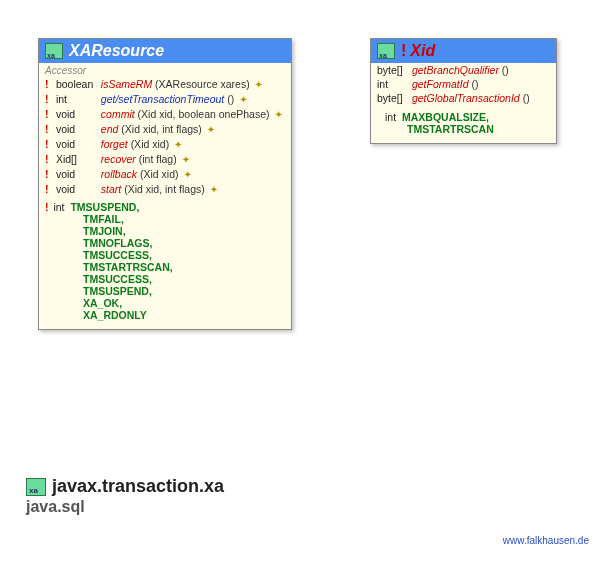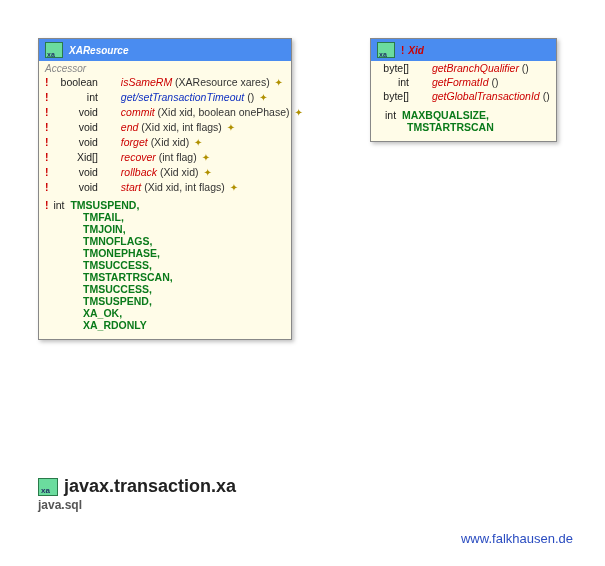--- a/index.html
+++ b/index.html
@@ -17,21 +17,21 @@
     border: 1px solid #888;
     background: #fffce8;
     box-shadow: 2px 2px 4px rgba(0,0,0,0.25);
   }
   .class-header {
     background: #4a8cf0;
     color: #fff;
     font-weight: bold;
     font-style: italic;
     padding: 3px 6px;
-    font-size: 10px;
+    font-size: 16px;
     display: flex;
     align-items: center;
   }
   .class-header.xid-header .title-text {
     color: #c00;
   }
   .class-header .bang-red {
     color: #c00;
     margin-right: 4px;
     font-style: normal;
@@ -71,22 +71,21 @@
   .bang {
     color: #c00;
     font-weight: bold;
     display: inline-block;
     width: 8px;
   }
   .ret-type {
     color: #222;
     display: inline-block;
     min-width: 42px;
-    text-align: right;
-    margin-right: 20px;
+    margin-right: 0;
   }
   .ret-type.boolean { min-width: 42px; }
   .method-name {
     color: #c00;
     font-style: italic;
   }
   .method-name.blue {
     color: #1030c0;
     font-style: italic;
   }
@@ -116,21 +115,21 @@
     font-weight: bold;
   }
   .const-continue {
     padding-left: 38px;
   }
   .xid-const-continue {
     padding-left: 22px;
   }
   .package-box {
     position: absolute;
-    left: 38px;
+    left: 26px;
     top: 476px;
   }
   .package-title {
     display: flex;
     align-items: center;
     font-weight: bold;
     font-size: 18px;
     color: #222;
   }
   .package-icon {
@@ -144,30 +143,30 @@
   .package-icon::after {
     content: "xa";
     position: absolute;
     bottom: 0;
     left: 2px;
     font-size: 8px;
     color: #236;
     font-weight: bold;
   }
   .package-sub {
-    font-size: 12px;
+    font-size: 16px;
     font-weight: bold;
     color: #555;
     margin-top: 1px;
   }
   .footer-link {
     position: absolute;
-    right: 32px;
+    right: 16px;
     bottom: 20px;
-    font-size: 13px;
+    font-size: 10px;
     color: #2a4cc0;
   }
 </style>
 </head>
 <body>
 
 <div class="class-box" style="left:38px; top:38px; width:252px;">
   <div class="class-header">
     <span class="class-icon"></span>
     <span>XAResource</span>
@@ -235,21 +234,20 @@
 
   <div class="constants-block">
     <div>
       <span class="const-lead">!</span>
       <span class="const-type">int</span>
       <span class="const-name">TMSUSPEND</span><span class="const-name">,</span>
     </div>
     <div class="const-continue"><span class="const-name">TMFAIL</span><span class="const-name">,</span></div>
     <div class="const-continue"><span class="const-name">TMJOIN</span><span class="const-name">,</span></div>
     <div class="const-continue"><span class="const-name">TMNOFLAGS</span><span class="const-name">,</span></div>
-    <div class="const-continue"><span class="const-name">TMONEPHASE</span><span class="const-name">,</span></div>
     <div class="const-continue"><span class="const-name">TMSUCCESS</span><span class="const-name">,</span></div>
     <div class="const-continue"><span class="const-name">TMSTARTRSCAN</span><span class="const-name">,</span></div>
     <div class="const-continue"><span class="const-name">TMSUCCESS</span><span class="const-name">,</span></div>
     <div class="const-continue"><span class="const-name">TMSUSPEND</span><span class="const-name">,</span></div>
     <div class="const-continue"><span class="const-name">XA_OK</span><span class="const-name">,</span></div>
     <div class="const-continue"><span class="const-name">XA_RDONLY</span></div>
   </div>
 </div>
 
 <div class="class-box" style="left:370px; top:38px; width:185px;">

